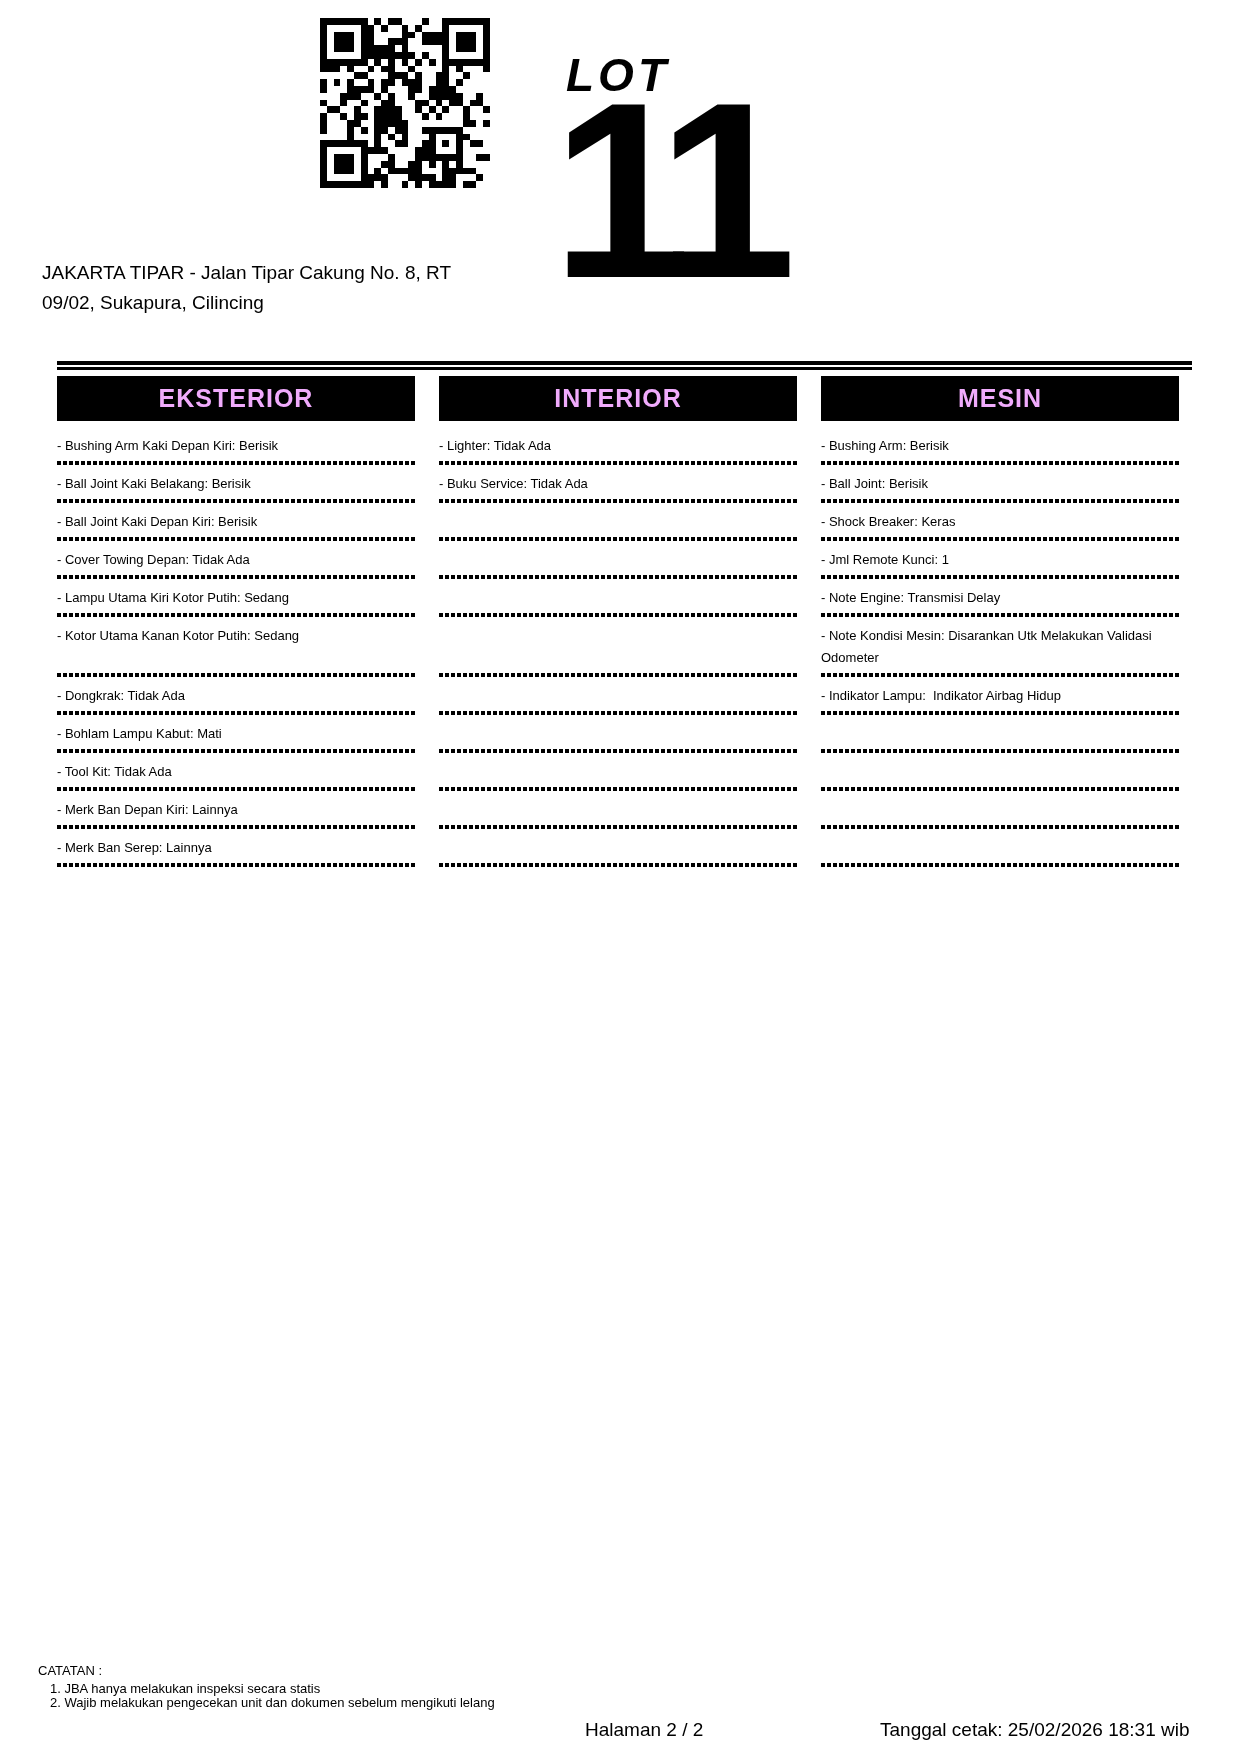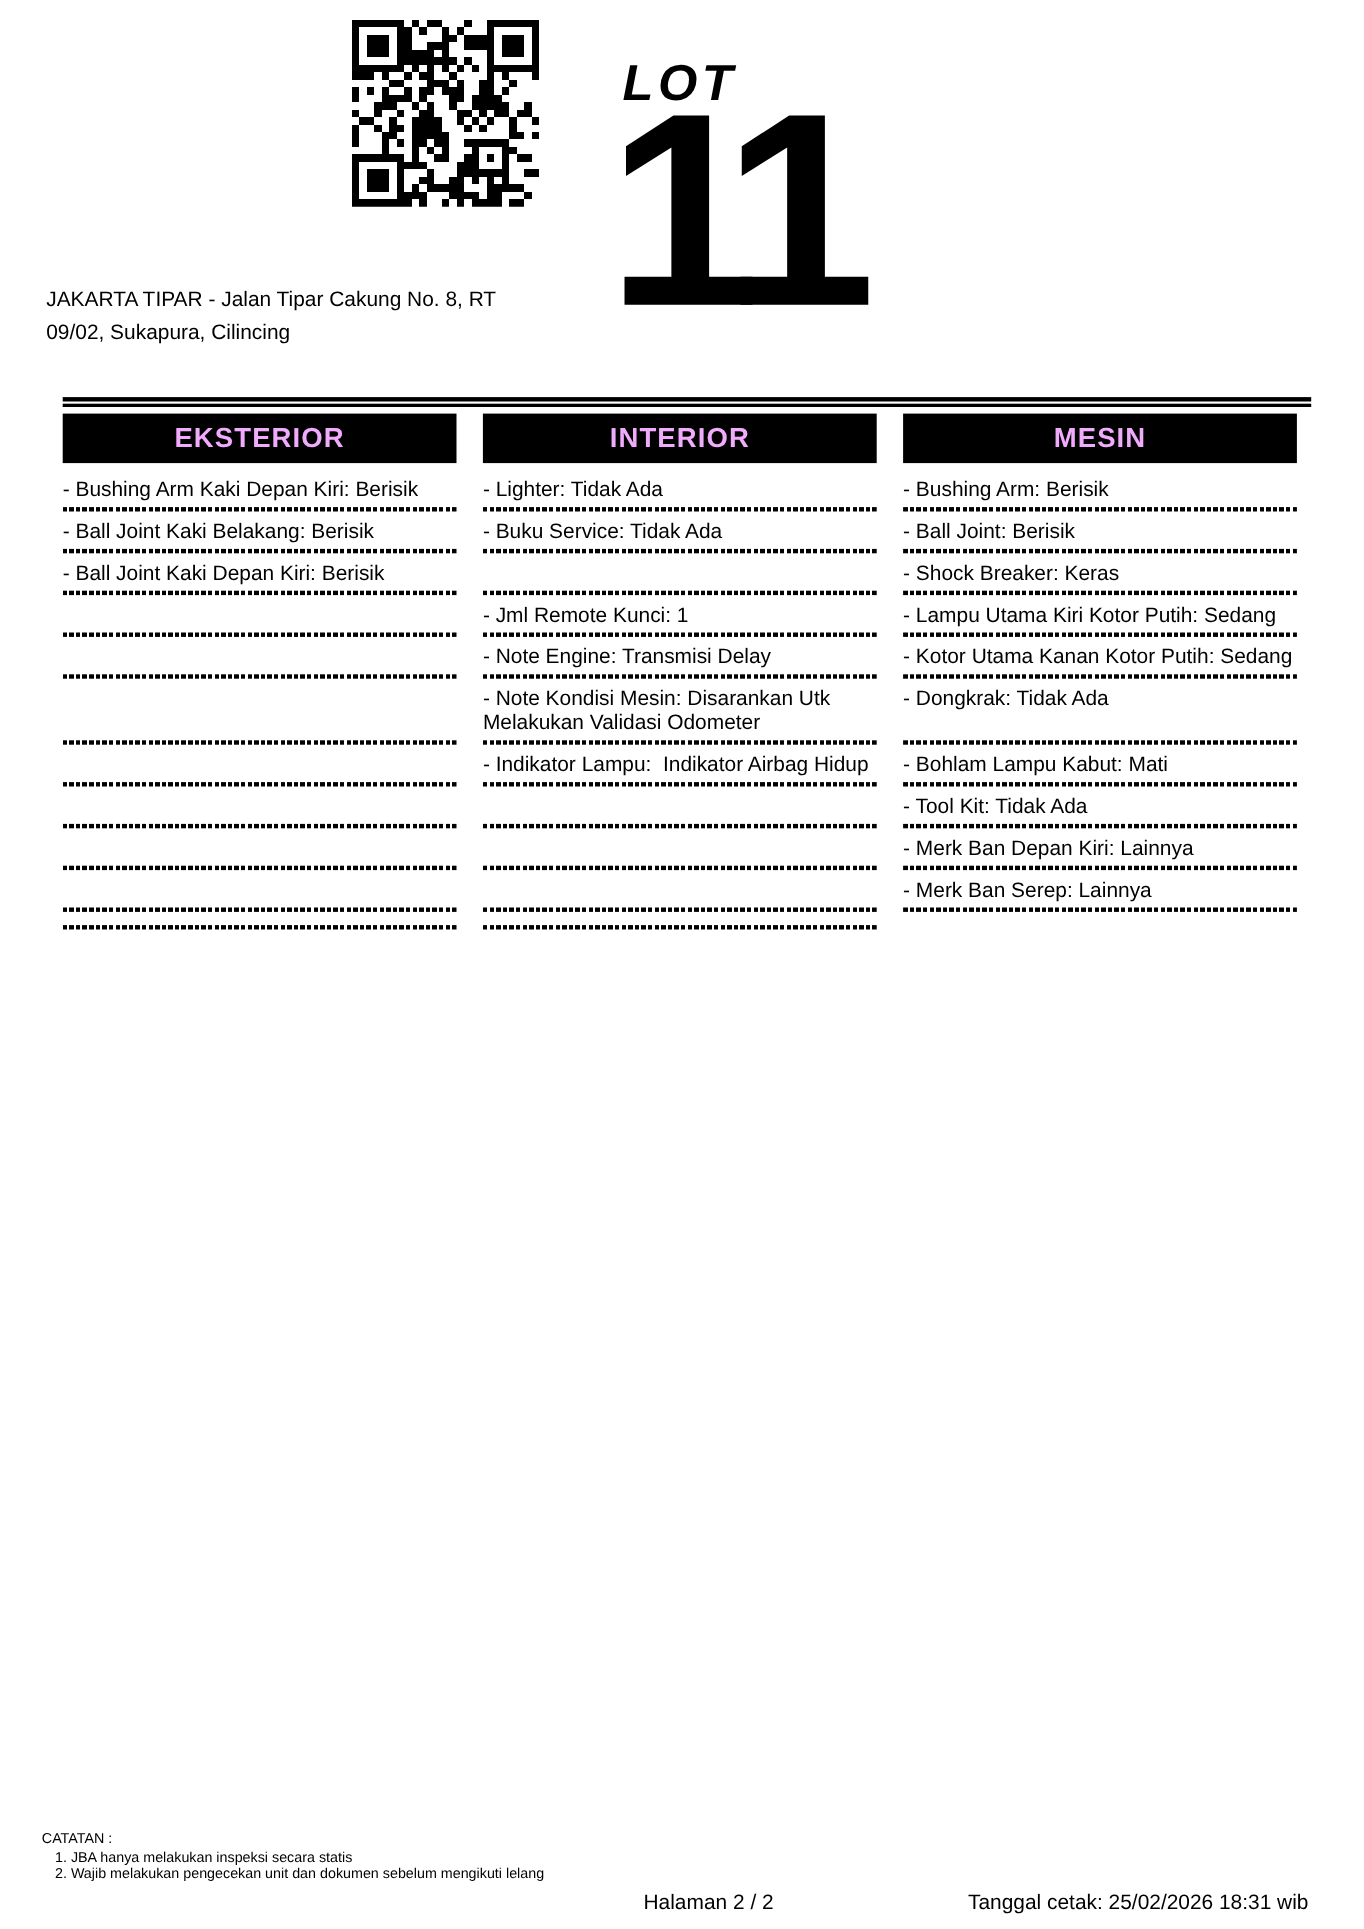--- a/index.html
+++ b/index.html
@@ -30,21 +30,21 @@
   #cond-table{
     position:absolute;left:57px;top:376px;
     display:grid;grid-template-columns:repeat(3,358px);column-gap:24px;
   }
   .colhead{
     background:#000;color:#f0abfc;height:45px;margin-bottom:6px;
     display:flex;align-items:center;justify-content:center;
     font-size:25px;font-weight:bold;letter-spacing:1px;
   }
   .cell{
-    font-size:19px;line-height:22px;padding:8px 0 8px 0;
+    font-size:13px;line-height:22px;padding:8px 0 8px 0;
     white-space:pre-wrap;
     background:repeating-linear-gradient(90deg,#000 0 4px,rgba(0,0,0,0) 4px 6px) left bottom/100% 4px no-repeat;
   }
   
   #notes{position:absolute;left:38px;top:1664px;font-size:13px;line-height:14px;}
   #notes .notes-title{margin-bottom:4px;}
   #notes .note-line{margin-left:12px;}
   #page-indicator{position:absolute;left:585px;top:1719px;font-size:19px;}
   #print-date{position:absolute;left:880px;top:1719px;font-size:19px;text-align:right;}
 </style>
@@ -403,20 +403,21 @@
   <div class="cell">- Bushing Arm: Berisik</div>
 
   <div class="cell">- Ball Joint Kaki Belakang: Berisik</div>
   <div class="cell">- Buku Service: Tidak Ada</div>
   <div class="cell">- Ball Joint: Berisik</div>
 
   <div class="cell">- Ball Joint Kaki Depan Kiri: Berisik</div>
   <div class="cell"></div>
   <div class="cell">- Shock Breaker: Keras</div>
 
+  <div class="cell">- Cover Towing Depan: Tidak Ada</div>
   <div class="cell"></div>
   <div class="cell">- Jml Remote Kunci: 1</div>
 
   <div class="cell">- Lampu Utama Kiri Kotor Putih: Sedang</div>
   <div class="cell"></div>
   <div class="cell">- Note Engine: Transmisi Delay</div>
 
   <div class="cell">- Kotor Utama Kanan Kotor Putih: Sedang</div>
   <div class="cell"></div>
   <div class="cell">- Note Kondisi Mesin: Disarankan Utk Melakukan Validasi Odometer</div>

